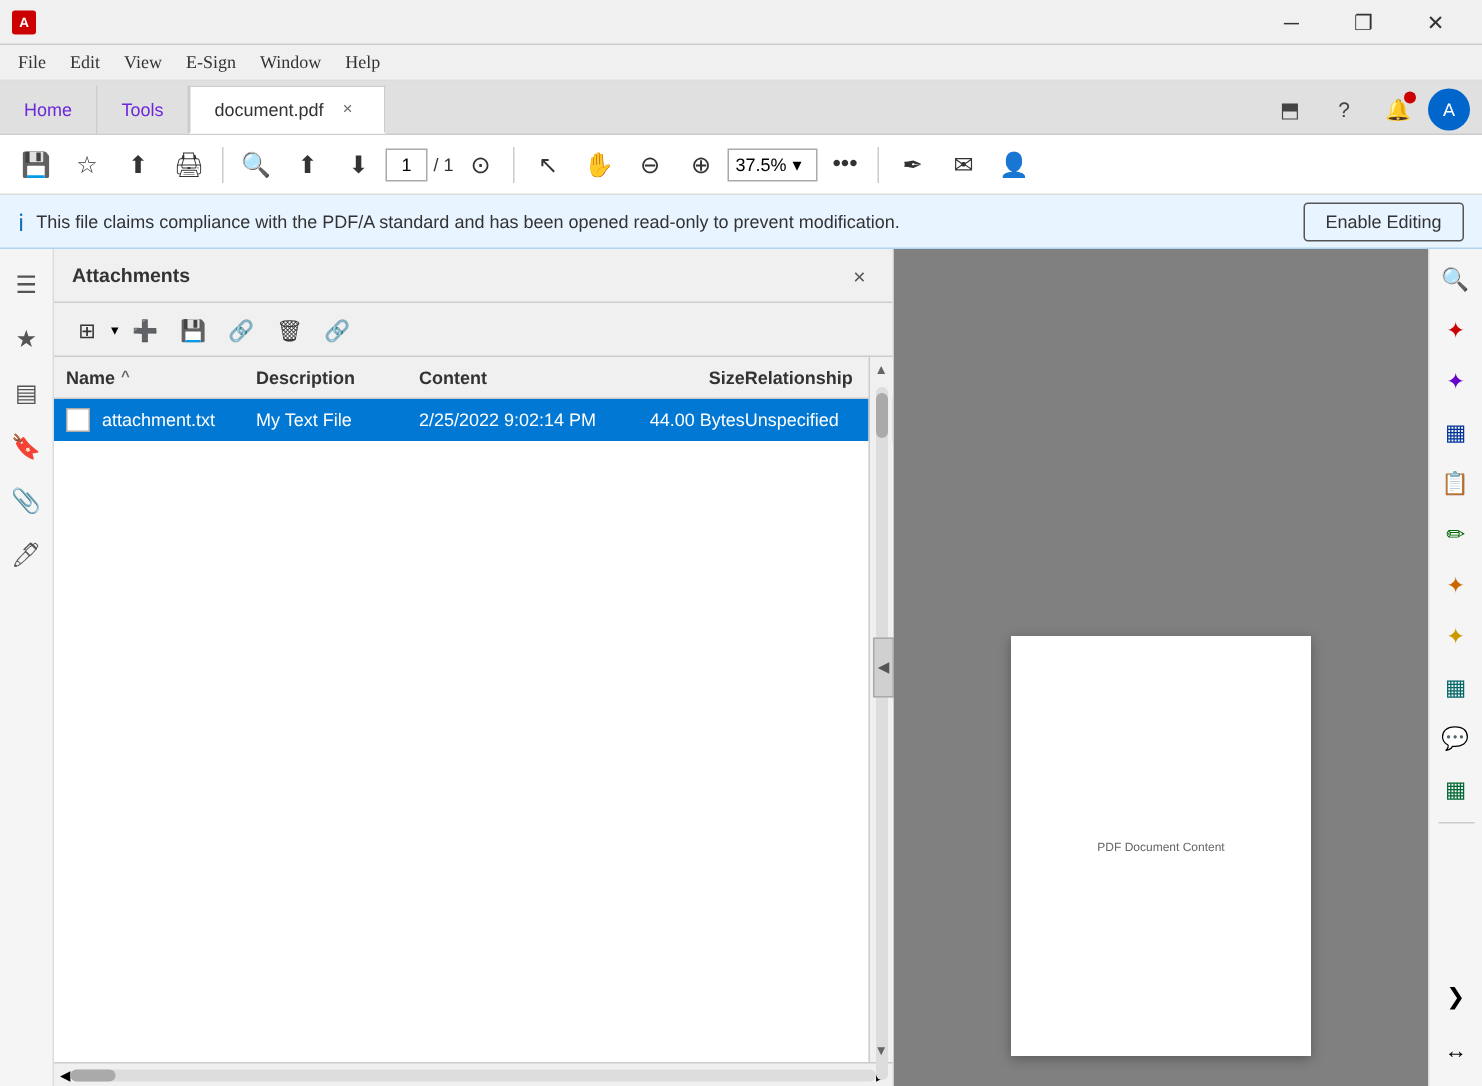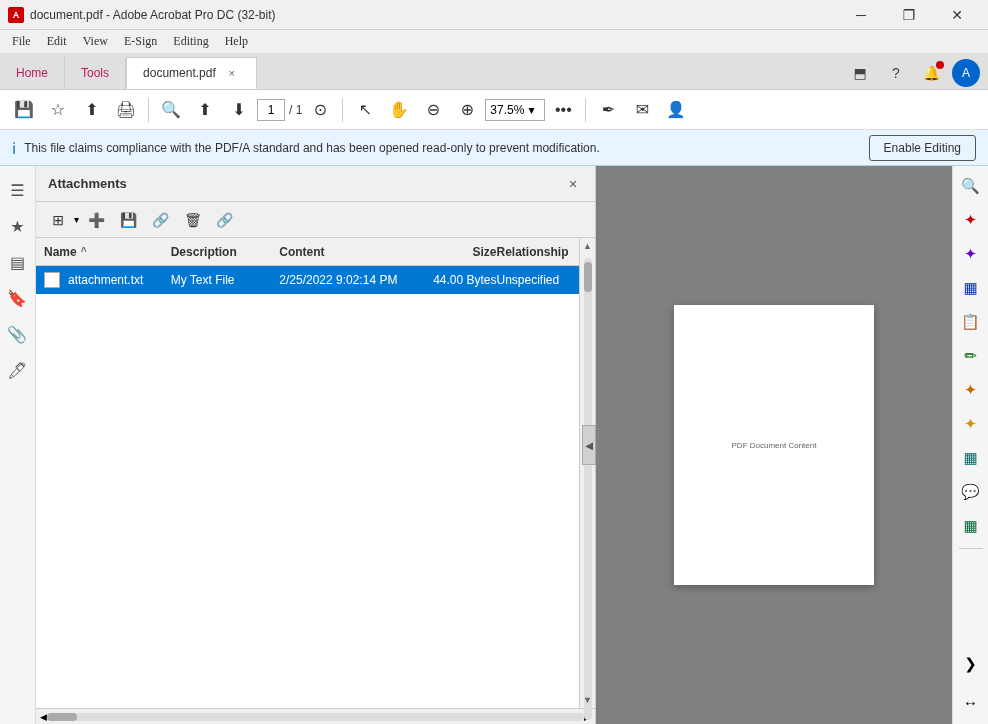--- a/index.html
+++ b/index.html
@@ -13,21 +13,21 @@
     .title-bar-btn { width: 46px; height: 30px; border: none; background: transparent; cursor: pointer; display: flex; align-items: center; justify-content: center; font-size: 14px; color: #333; }
 
     
     .menu-bar { height: 24px; background: #f0f0f0; display: flex; align-items: center; padding: 0 4px; border-bottom: 1px solid #ddd; }
     .menu-item { padding: 2px 8px; font-size: 12px; color: #333; cursor: pointer; height: 100%; display: flex; align-items: center; font-family: Liberation Serif, serif; }
 
     
     .tab-bar { height: 36px; background: #e0e0e0; display: flex; align-items: flex-end; padding: 0 0; border-bottom: 1px solid #ccc; }
     .tab { height: 32px; padding: 0 16px; display: flex; align-items: center; gap: 8px; font-size: 12px; cursor: pointer; background: #e0e0e0; border-right: 1px solid #ccc; color: #333; }
     .tab.active { background: #ffffff; border-top: 1px solid #ccc; border-left: 1px solid #ccc; border-right: 1px solid #ccc; border-bottom: 1px solid white; }
-    .tab-home { height: 32px; padding: 0 16px; display: flex; align-items: center; font-size: 12px; cursor: pointer; background: #e0e0e0; border-right: 1px solid #ccc; color: #be185d; }
+    .tab-home { height: 32px; padding: 0 16px; display: flex; align-items: center; font-size: 12px; cursor: pointer; background: #e0e0e0; border-right: 1px solid #ccc; color: #6d28d9; }
     .tab-close { width: 16px; height: 16px; border: none; background: transparent; cursor: pointer; display: flex; align-items: center; justify-content: center; font-size: 11px; color: #666; border-radius: 2px; }
     .tab-right-icons { margin-left: auto; display: flex; align-items: center; gap: 4px; padding-right: 8px; }
     .tab-right-btn { width: 32px; height: 32px; border: none; background: transparent; cursor: pointer; display: flex; align-items: center; justify-content: center; color: #444; font-size: 14px; }
     .user-avatar { width: 28px; height: 28px; border-radius: 50%; background: #0066cc; display: flex; align-items: center; justify-content: center; color: white; font-size: 12px; }
     .notification-btn { position: relative; }
     .notif-dot { position: absolute; top: 4px; right: 4px; width: 8px; height: 8px; border-radius: 50%; background: #cc0000; }
 
     
     .toolbar { height: 40px; background: #ffffff; display: flex; align-items: center; padding: 0 8px; border-bottom: 1px solid #ddd; gap: 2px; }
     .toolbar-btn { width: 32px; height: 32px; border: none; background: transparent; cursor: pointer; display: flex; align-items: center; justify-content: center; color: #333; font-size: 16px; border-radius: 2px; }
@@ -72,21 +72,21 @@
     .sort-arrow { font-size: 10px; color: #666; }
     .attach-row { display: flex; align-items: center; height: 28px; padding: 0 8px; font-size: 12px; cursor: pointer; }
     .attach-row.selected { background: #0078d4; color: white; }
     .file-icon { width: 16px; height: 16px; border: 1px solid #aaa; background: white; margin-right: 4px; font-size: 9px; display: flex; align-items: center; justify-content: center; color: #666; }
     .attach-scrollbar-h { height: 16px; background: #f0f0f0; border-top: 1px solid #ccc; display: flex; align-items: center; padding: 0 4px; }
     .scroll-track { flex: 1; height: 8px; background: #ddd; border-radius: 4px; position: relative; }
     .scroll-thumb { width: 30px; height: 8px; background: #aaa; border-radius: 4px; }
 
     
     .pdf-view { position: absolute; right: 0; top: 0; left: 560px; bottom: 0; background: #808080; display: flex; flex-direction: column; }
-    .pdf-page { flex: 1; display: flex; align-items: center; justify-content: center; padding: 20px; }
+    .pdf-page { flex: 1; display: flex; align-items: flex-end; justify-content: center; padding: 20px; }
     .pdf-paper { background: white; width: 200px; height: 280px; box-shadow: 0 2px 8px rgba(0,0,0,0.3); display: flex; align-items: center; justify-content: center; }
     .pdf-content-text { font-size: 8px; color: #666; }
 
     
     .panel-collapse-btn { position: absolute; right: -1px; top: 50%; transform: translateY(-50%); width: 14px; height: 40px; background: #d0d0d0; border: 1px solid #aaa; cursor: pointer; display: flex; align-items: center; justify-content: center; font-size: 10px; color: #555; z-index: 20; }
 
     
     .right-sidebar { width: 36px; background: #f5f5f5; border-left: 1px solid #ddd; display: flex; flex-direction: column; align-items: center; padding-top: 4px; gap: 2px; }
     .right-tool-btn { width: 32px; height: 32px; border: none; background: transparent; cursor: pointer; display: flex; align-items: center; justify-content: center; font-size: 15px; border-radius: 2px; }
     .right-sep { width: 24px; height: 1px; background: #ccc; margin: 4px 0; }
@@ -100,35 +100,34 @@
     .scroll-arrow { width: 100%; height: 16px; display: flex; align-items: center; justify-content: center; font-size: 9px; color: #666; cursor: pointer; }
   </style>
 </head>
 <body>
 
 <div class="title-bar">
   <div class="title-bar-left">
     <div class="title-bar-icon">
         <span>A</span>
       </div>
-    <span>document.pdf - Adobe Acrobat Pro DC (32-bit)</span>
   </div>
   <div class="title-bar-controls">
     <button class="title-bar-btn">─</button>
     <button class="title-bar-btn">❐</button>
     <button class="title-bar-btn close">✕</button>
   </div>
 </div>
 
 <div class="menu-bar">
   <span class="menu-item">File</span>
   <span class="menu-item">Edit</span>
   <span class="menu-item">View</span>
   <span class="menu-item">E-Sign</span>
-  <span class="menu-item">Editing</span>
+  <span class="menu-item">Window</span>
   <span class="menu-item">Help</span>
 </div>
 
 <div class="tab-bar">
   <div class="tab-home">
     <span>Home</span>
   </div>
   <div class="tab-home">
     <span>Tools</span>
   </div>

